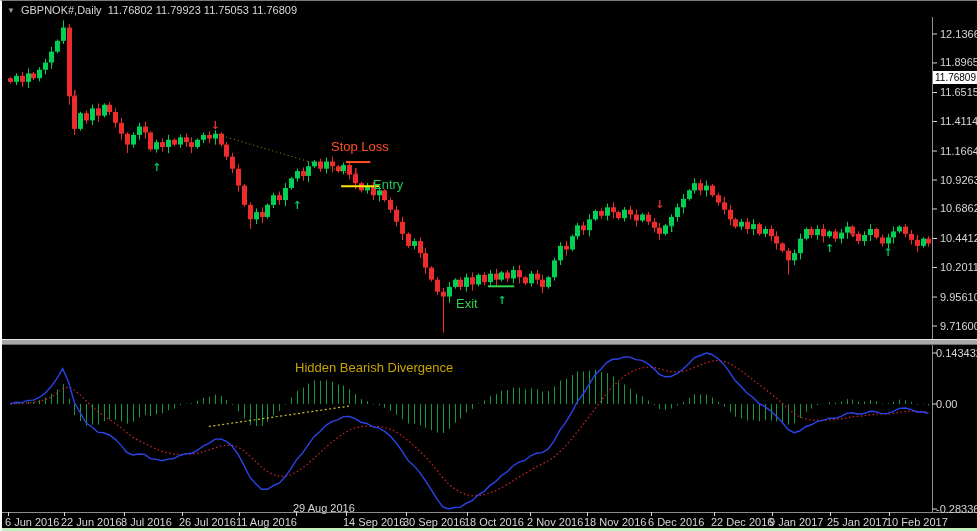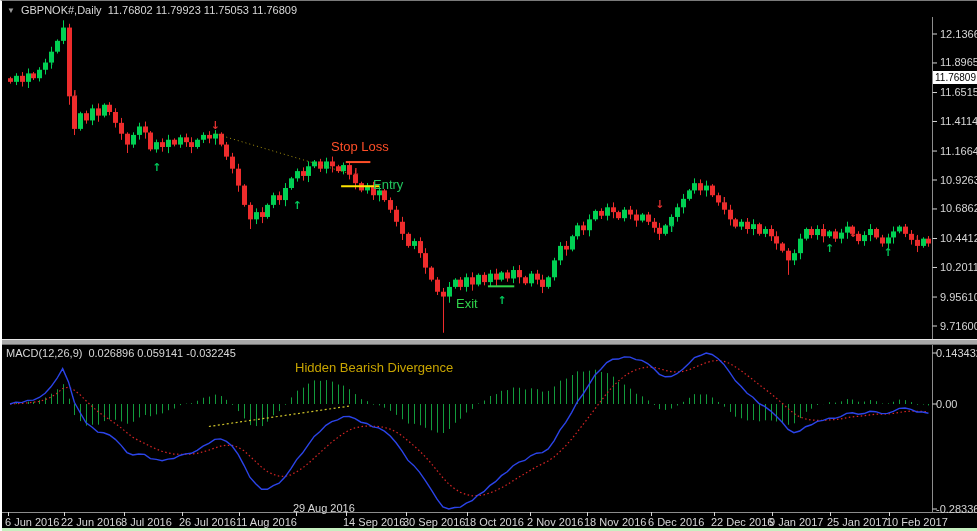--- a/index.html
+++ b/index.html
@@ -555,23 +555,20 @@
       <line x1="926.5" y1="403" x2="926.5" y2="404.4167527501966" stroke="#129b3c" stroke-width="1"></line>
       <polyline points="8,403 13.85,402.63690863091443 19.7,402.4291914032439 25.549999999999997,401.8227216291609 31.4,401.291269982623 37.25,400.33026444321166 43.099999999999994,398.7207755684145 48.949999999999996,396.1453907223024 54.8,392.4616654998742 60.65,387.50157894894306 66.5,386.17607542184714 72.35,389.1971817260034 78.19999999999999,393.87170933520457 84.05,399.7940377885403 89.89999999999999,405.258653512107 95.75,410.42951205216116 101.6,414.7016887395523 107.44999999999999,418.55853239309937 113.3,422.5152628145493 119.14999999999999,426.8805553757476 125,431.81651493249416 130.85,436.2543031261888 136.7,439.60642119925586 142.54999999999998,442.35104561490573 148.39999999999998,445.4113310107159 154.25,448.0138089558069 160.1,450.3560325684713 165.95,451.90584817997353 171.79999999999998,453.03199987061987 177.64999999999998,453.320971024688 183.5,453.2210858987818 189.35,453.0339575986138 195.2,452.28935061343265 201.04999999999998,450.85630763823104 206.89999999999998,449.1570988060545 212.75,447.0092240624872 218.6,445.1902760643476 224.45,444.24096576103824 230.29999999999998,444.4567761255687 236.14999999999998,446.2270530135319 242,449.84316448078044 247.85,455.11701855302414 253.7,460.63609578361815 259.54999999999995,466.1539029486798 265.4,470.5734402755924 271.25,473.38748579882963 277.09999999999997,475.15300820741044 282.95,475.34005304138896 288.79999999999995,473.831631341315 294.65,470.77958998873544 300.5,467.03125967654347 306.34999999999997,462.3656378521768 312.2,456.96863650865726 318.04999999999995,451.6717033590023 323.9,446.20566392778153 329.75,441.08740860561653 335.59999999999997,436.6343483970311 341.45,432.4228565412074 347.29999999999995,429.047912326932 353.15,426.77984814691786 359,425.6688199346486 364.84999999999997,425.0238622814422 370.7,425.1860660916243 376.54999999999995,425.52940126686053 382.4,426.4483433701187 388.25,428.1578733207571 394.09999999999997,430.8802528476132 399.95,434.69549119433447 405.79999999999995,439.5877514396663 411.65,444.54950461433606 417.5,449.86429228167276 423.34999999999997,455.8120688121856 429.2,462.38870953433576 435.04999999999995,469.54367358931296 440.9,476.8000902527508 446.75,483.04007220220063 452.59999999999997,487.73486646659296 458.45,491.42049866943387 464.29999999999995,493.54744795298484 470.15,494.77813925170034 476,494.6419530358198 481.84999999999997,493.8458714509326 487.7,492.00585954016424 493.54999999999995,489.7372667807371 499.4,486.7227110352634 505.24999999999994,483.53994748992284 511.09999999999997,479.7700369590204 516.95,476.05333298687566 522.8,472.73045064411326 528.65,469.1382446927868 534.5,465.74693920343947 540.35,462.91488752042505 546.1999999999999,459.91384341200506 552.05,455.9044866792779 557.9,450.5555993701939 563.75,444.73841313679515 569.5999999999999,438.10681367206047 575.4499999999999,430.634527017013 581.3,423.2297511334793 587.15,415.6114999592443 593,407.76506727640617 598.8499999999999,400.20339867304625 604.6999999999999,392.47386795076363 610.55,385.6370994065002 616.4,380.12095653574795 622.25,375.2655396279506 628.0999999999999,371.4324674714077 633.9499999999999,368.87615733631293 639.8,366.96878667354355 645.65,366.08597828834274 651.5,366.3388498554815 657.3499999999999,367.73693721562296 663.1999999999999,369.3515773350034 669.05,370.5856700703364 674.9,371.0094825214665 680.75,370.4677949828209 686.5999999999999,368.9151664704018 692.4499999999999,366.452267680385 698.3,364.0669476572608 704.15,361.6535581258087 710,360.0242721326025 715.8499999999999,359.5055169303988 721.6999999999999,360.244857286188 727.55,362.4123839304714 733.4,365.8896617734111 739.25,369.79969051531486 745.0999999999999,374.28736883319465 750.9499999999999,378.67682400053303 756.8,383.41099593562035 762.65,387.86723075421617 768.5,392.3858570650202 774.3499999999999,397.16661671820003 780.1999999999999,402.31006625453756 786.05,407.56805221876465 791.9,412.3954316737796 797.75,415.9181674414117 803.5999999999999,417.8776425168402 809.4499999999999,419.0528083461217 815.3,419.3060522541025 821.15,419.32958152490346 827,418.9049659700264 832.8499999999999,418.5840387528439 838.6999999999999,417.9772653869381 844.55,416.8568606894525 850.4,415.84024111926254 856.25,415.31126784521905 862.0999999999999,414.75547125730066 867.9499999999999,413.85306466616527 873.8,413.2209754426658 879.65,413.10029574773233 885.5,412.95132290118806 891.3499999999999,412.4376044318877 897.1999999999999,411.4349779553291 903.05,410.55781614530565 908.9,410.120189985751 914.75,410.2969093382728 920.5999999999999,410.43422508496417 926.4499999999999,410.7884132725133" fill="none" stroke="#d92525" stroke-width="1.2" stroke-dasharray="1.5 2.5"></polyline>
       <polyline points="8,403 13.85,401.18454315457205 19.7,401.598322492562 25.549999999999997,399.3968425328289 31.4,399.16546339647147 37.25,396.4862422855662 43.099999999999994,392.28282006922603 48.949999999999996,385.8438513378538 54.8,377.7267646101615 60.65,367.6612327452184 66.5,380.87406131346347 72.35,401.2816069426286 78.19999999999999,411.7540590160804 84.05,421.737287957552 89.89999999999999,426.0239722429908 95.75,431.11294621237795 101.6,431.79039548911686 107.44999999999999,433.98590700728755 113.3,438.3421845003492 119.14999999999999,444.3417256205406 125,451.5603531594804 130.85,454.0054559009675 136.7,453.01489349152394 142.54999999999998,453.32954327750525 148.39999999999998,457.65247259395653 154.25,458.4237207361709 160.1,459.7249270191287 165.95,458.1051106259826 171.79999999999998,457.5366066332053 177.64999999999998,454.47685564096037 183.5,452.8215453951571 189.35,452.2854443979418 195.2,449.310922672708 201.04999999999998,445.1241357374247 206.89999999999998,442.36026347734804 212.75,438.41772508821805 218.6,437.914484071789 224.45,440.44372454780085 230.29999999999998,445.32001758369046 236.14999999999998,453.30816056538475 242,464.3076103497748 247.85,476.21243484199874 253.7,482.7124047059941 259.54999999999995,488.2251316089264 265.4,488.2515895832429 271.25,484.6436678917784 277.09999999999997,482.2150978417336 282.95,476.0882323773032 288.79999999999995,467.7979445410191 294.65,458.5714245784171 300.5,452.0379384277755 306.34999999999997,443.70315055471013 312.2,435.38063113457895 318.04999999999995,430.48397076038265 323.9,424.34150620289836 329.75,420.61438731695665 335.59999999999997,418.82210756268927 341.45,415.5768891179127 347.29999999999995,415.5481354698304 353.15,417.70759142686114 359,421.22470708557165 364.84999999999997,422.44403166861656 370.7,425.8348813323527 376.54999999999995,426.90274196780535 382.4,430.1241117831514 388.25,434.99599312331094 394.09999999999997,441.7697709550372 399.95,449.9564445812197 405.79999999999995,459.15679242099355 411.65,464.3965173130152 417.5,471.12344295101934 423.34999999999997,479.6031749342372 429.2,488.6952724229364 435.04999999999995,498.16352980922164 440.9,505.825756906502 446.75,508 452.59999999999997,506.51404352416216 458.45,506.1630274807977 464.29999999999995,502.0552450871887 470.15,499.70090444656216 476,494.09720817229766 481.84999999999997,490.66154511138365 487.7,484.645811897091 493.54999999999995,480.6628957430285 499.4,474.66448805336825 505.24999999999994,470.8088933085607 511.09999999999997,464.69039483541064 516.95,461.18651709829675 522.8,459.43892127306367 528.65,454.7694208874809 534.5,452.18171724605014 540.35,451.58668078836723 546.1999999999999,447.9096669783251 552.05,439.86705974836923 557.9,429.16005013385785 563.75,421.46966820320023 569.5999999999999,411.5804158131216 575.4499999999999,400.5352801235168 581.3,392.73568603032004 587.15,383.4740428545606 593,373.89864815770744 598.8499999999999,368.18056310907656 604.6999999999999,361.5557450616331 610.55,358.2900252294465 616.4,358.0563850527389 622.25,355.8438719967612 628.0999999999999,356.10017884523614 633.9499999999999,358.65091679593377 639.8,359.3393040224661 645.65,362.5547447475395 651.5,367.3503361240366 657.3499999999999,373.3292866561887 663.1999999999999,375.81013781252517 669.05,375.5220410116685 674.9,372.70473232598704 680.75,368.3010448282385 686.5999999999999,362.7046524207253 692.4499999999999,356.6006725203176 698.3,354.5256675647643 704.15,352 710,353.50712815977784 715.8499999999999,357.430496121584 721.6999999999999,363.20221870934495 727.55,371.0824905076048 733.4,379.7987731451699 739.25,385.43980548293 745.0999999999999,392.2380821047139 750.9499999999999,396.23464466988645 756.8,402.34768367596973 762.65,405.4626812074994 768.5,409.82441816915536 774.3499999999999,415.15680439568087 780.1999999999999,421.18890288127267 786.05,428.36474781096257 791.9,431.7049494938394 797.75,430.0091105119401 803.5999999999999,425.7155428185541 809.4499999999999,423.75347166324786 815.3,420.31902788602554 821.15,419.4236986081075 827,417.20650375051815 832.8499999999999,417.30032988411386 838.6999999999999,415.55017192331485 844.55,412.37524189951 850.4,411.7737628385029 856.25,413.1953747490451 862.0999999999999,412.53228490562714 867.9499999999999,410.2434383016237 873.8,410.6926185486678 879.65,412.6175769679985 885.5,412.35543151501093 891.3499999999999,410.382730554686 897.1999999999999,407.42447204909473 903.05,407.0491689052119 908.9,408.3696853475325 914.75,411.00378674836 920.5999999999999,410.98348807172965 926.4499999999999,412.20516602270993" fill="none" stroke="#2b44e8" stroke-width="1.4"></polyline>
       <line x1="206.89999999999998" y1="425.4835291556472" x2="347.29999999999995" y2="405.0818082551525" stroke="#cfc42a" stroke-width="1.2" stroke-dasharray="2 2.5"></line>
     </svg>
 
   <div class="titlebar">
     <span class="tri">▼</span><span>GBPNOK#,Daily</span><span>11.76802 11.79923 11.75053 11.76809</span>
   </div>
 
-  <div class="macdbar">
-    <span>MACD(12,26,9)</span><span>0.026896 0.059141 -0.032245</span>
-  </div>
 
   <div id="pricebox">11.76809</div>
 
   <div class="ann" id="annStop" style="color: rgb(255, 79, 40);">Stop Loss</div>
   <div class="ann" id="annEntry" style="color: #22c55e;">Entry</div>
   <div class="ann" id="annExit" style="color: rgb(47, 210, 74);">Exit</div>
   <div class="ann" id="annDiv" style="color: rgb(199, 164, 0);">Hidden Bearish Divergence</div>
 
   <div id="sep"></div>
   <div id="bstrip"></div>

